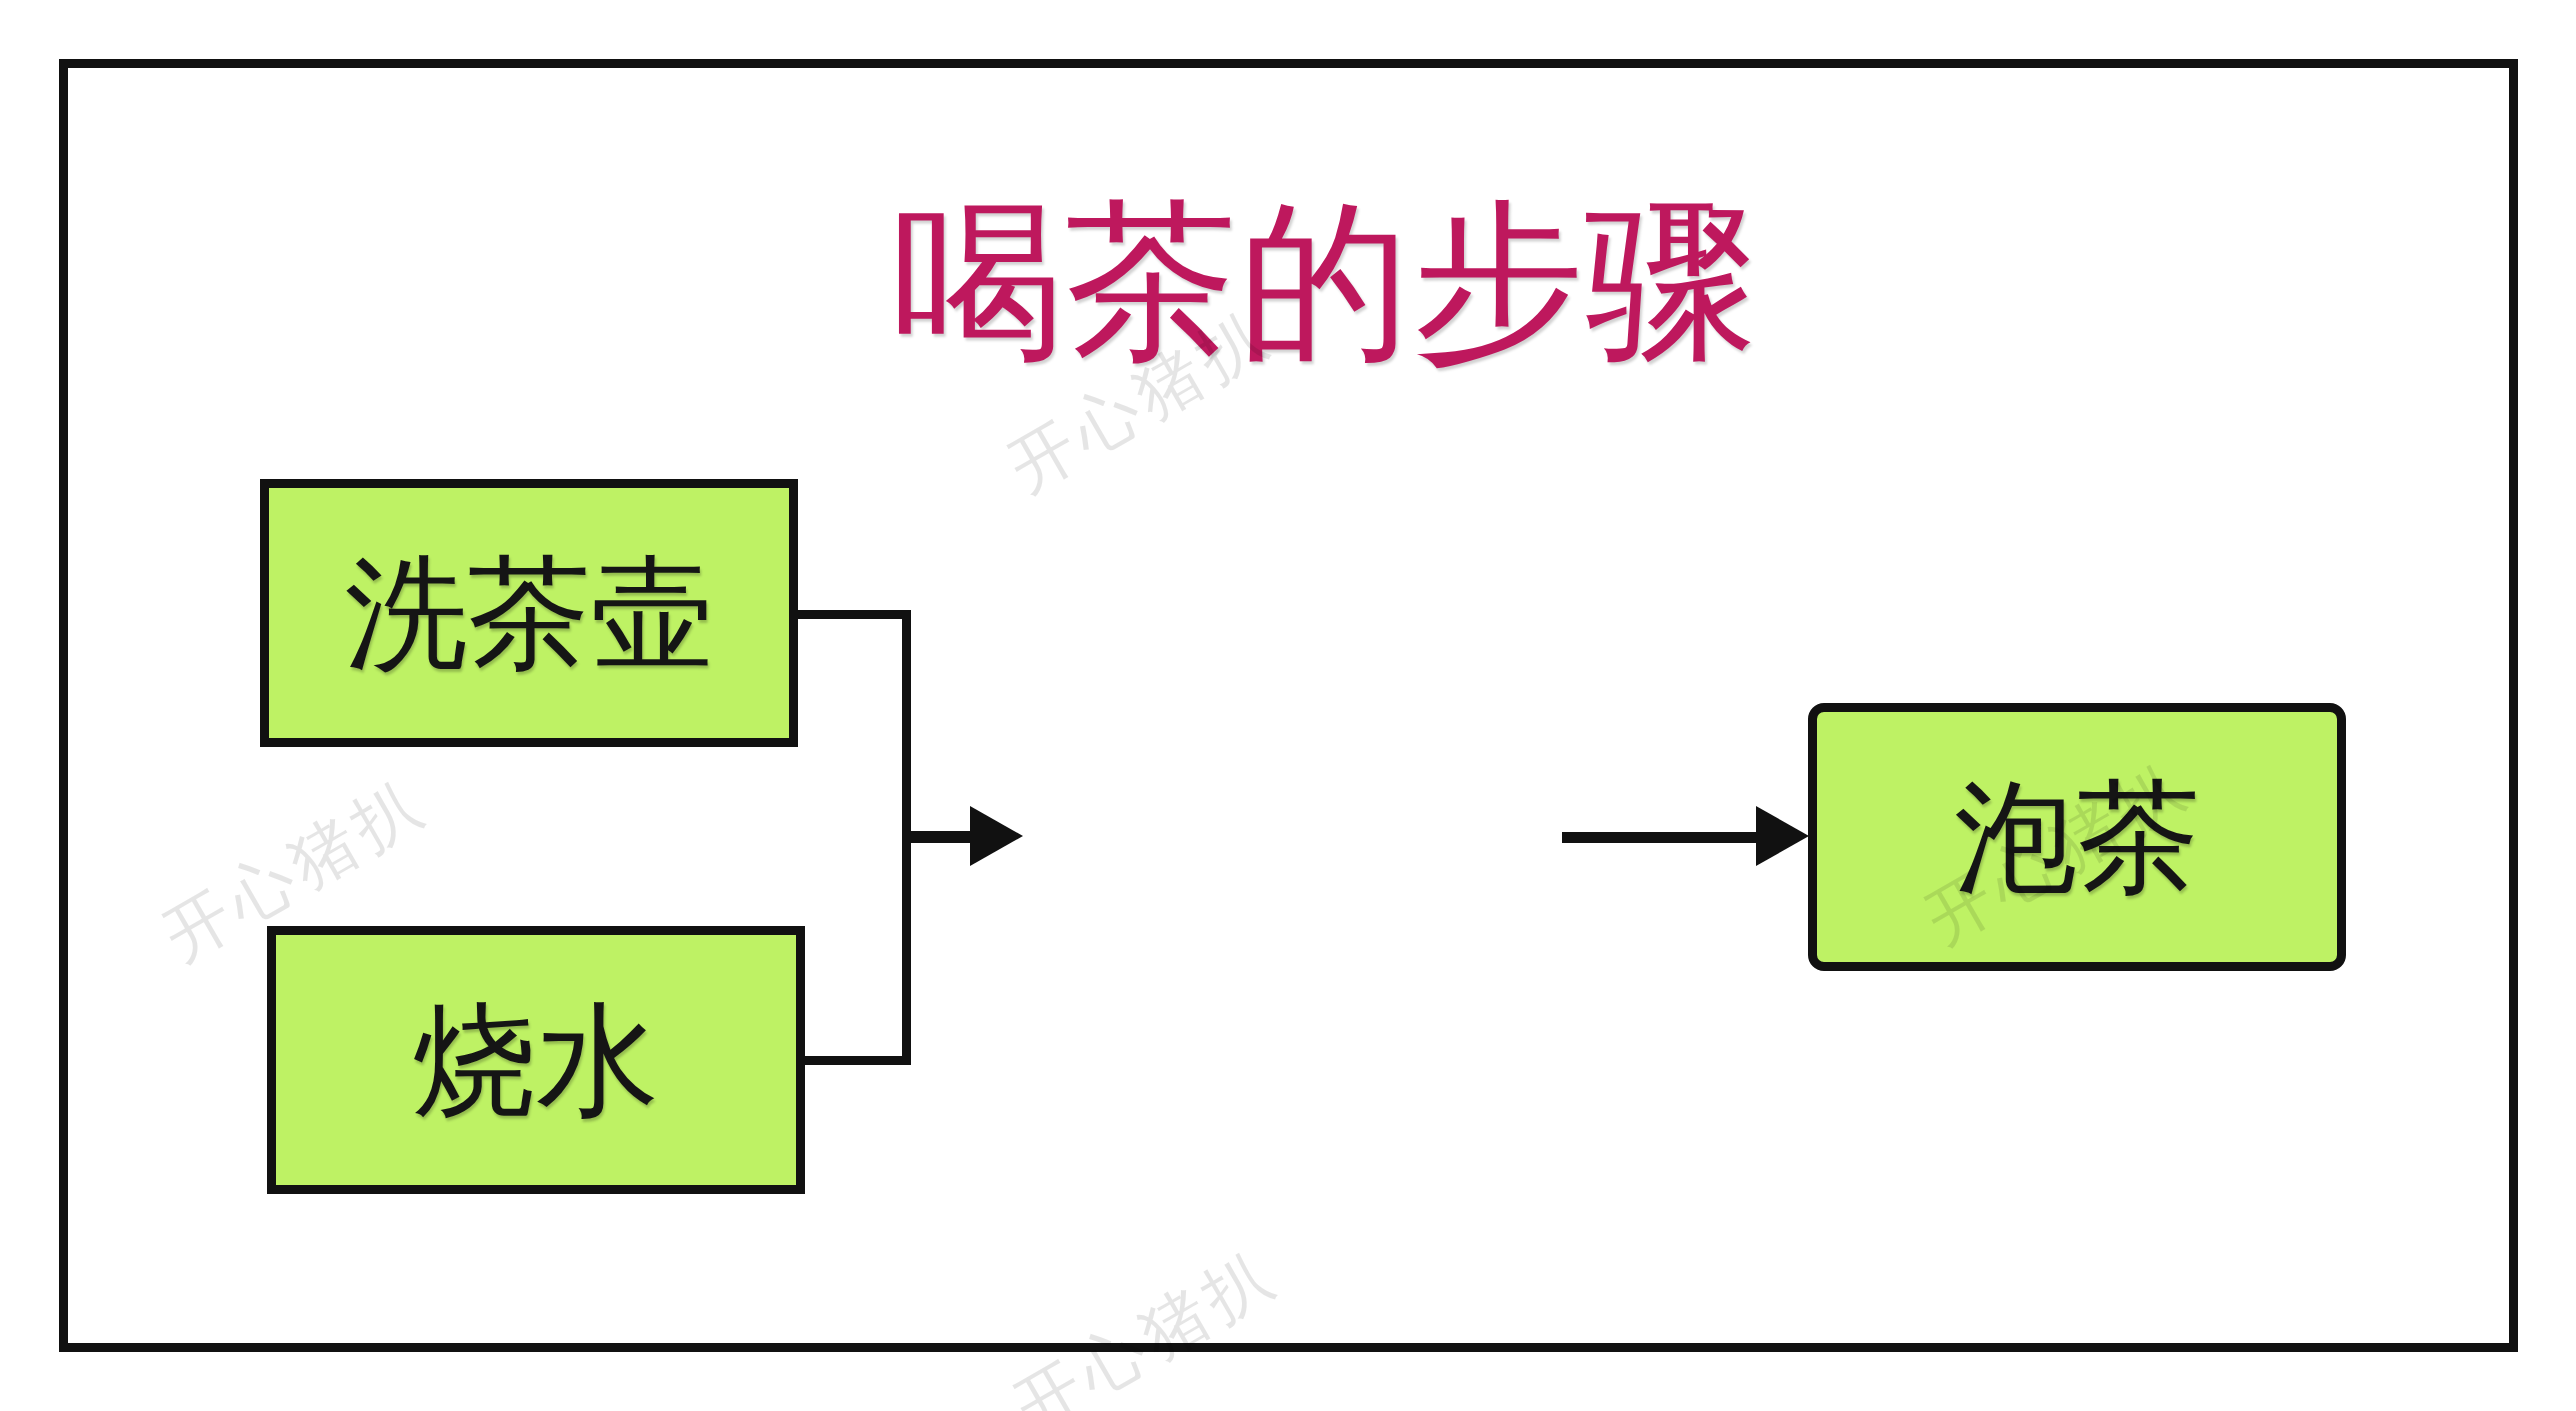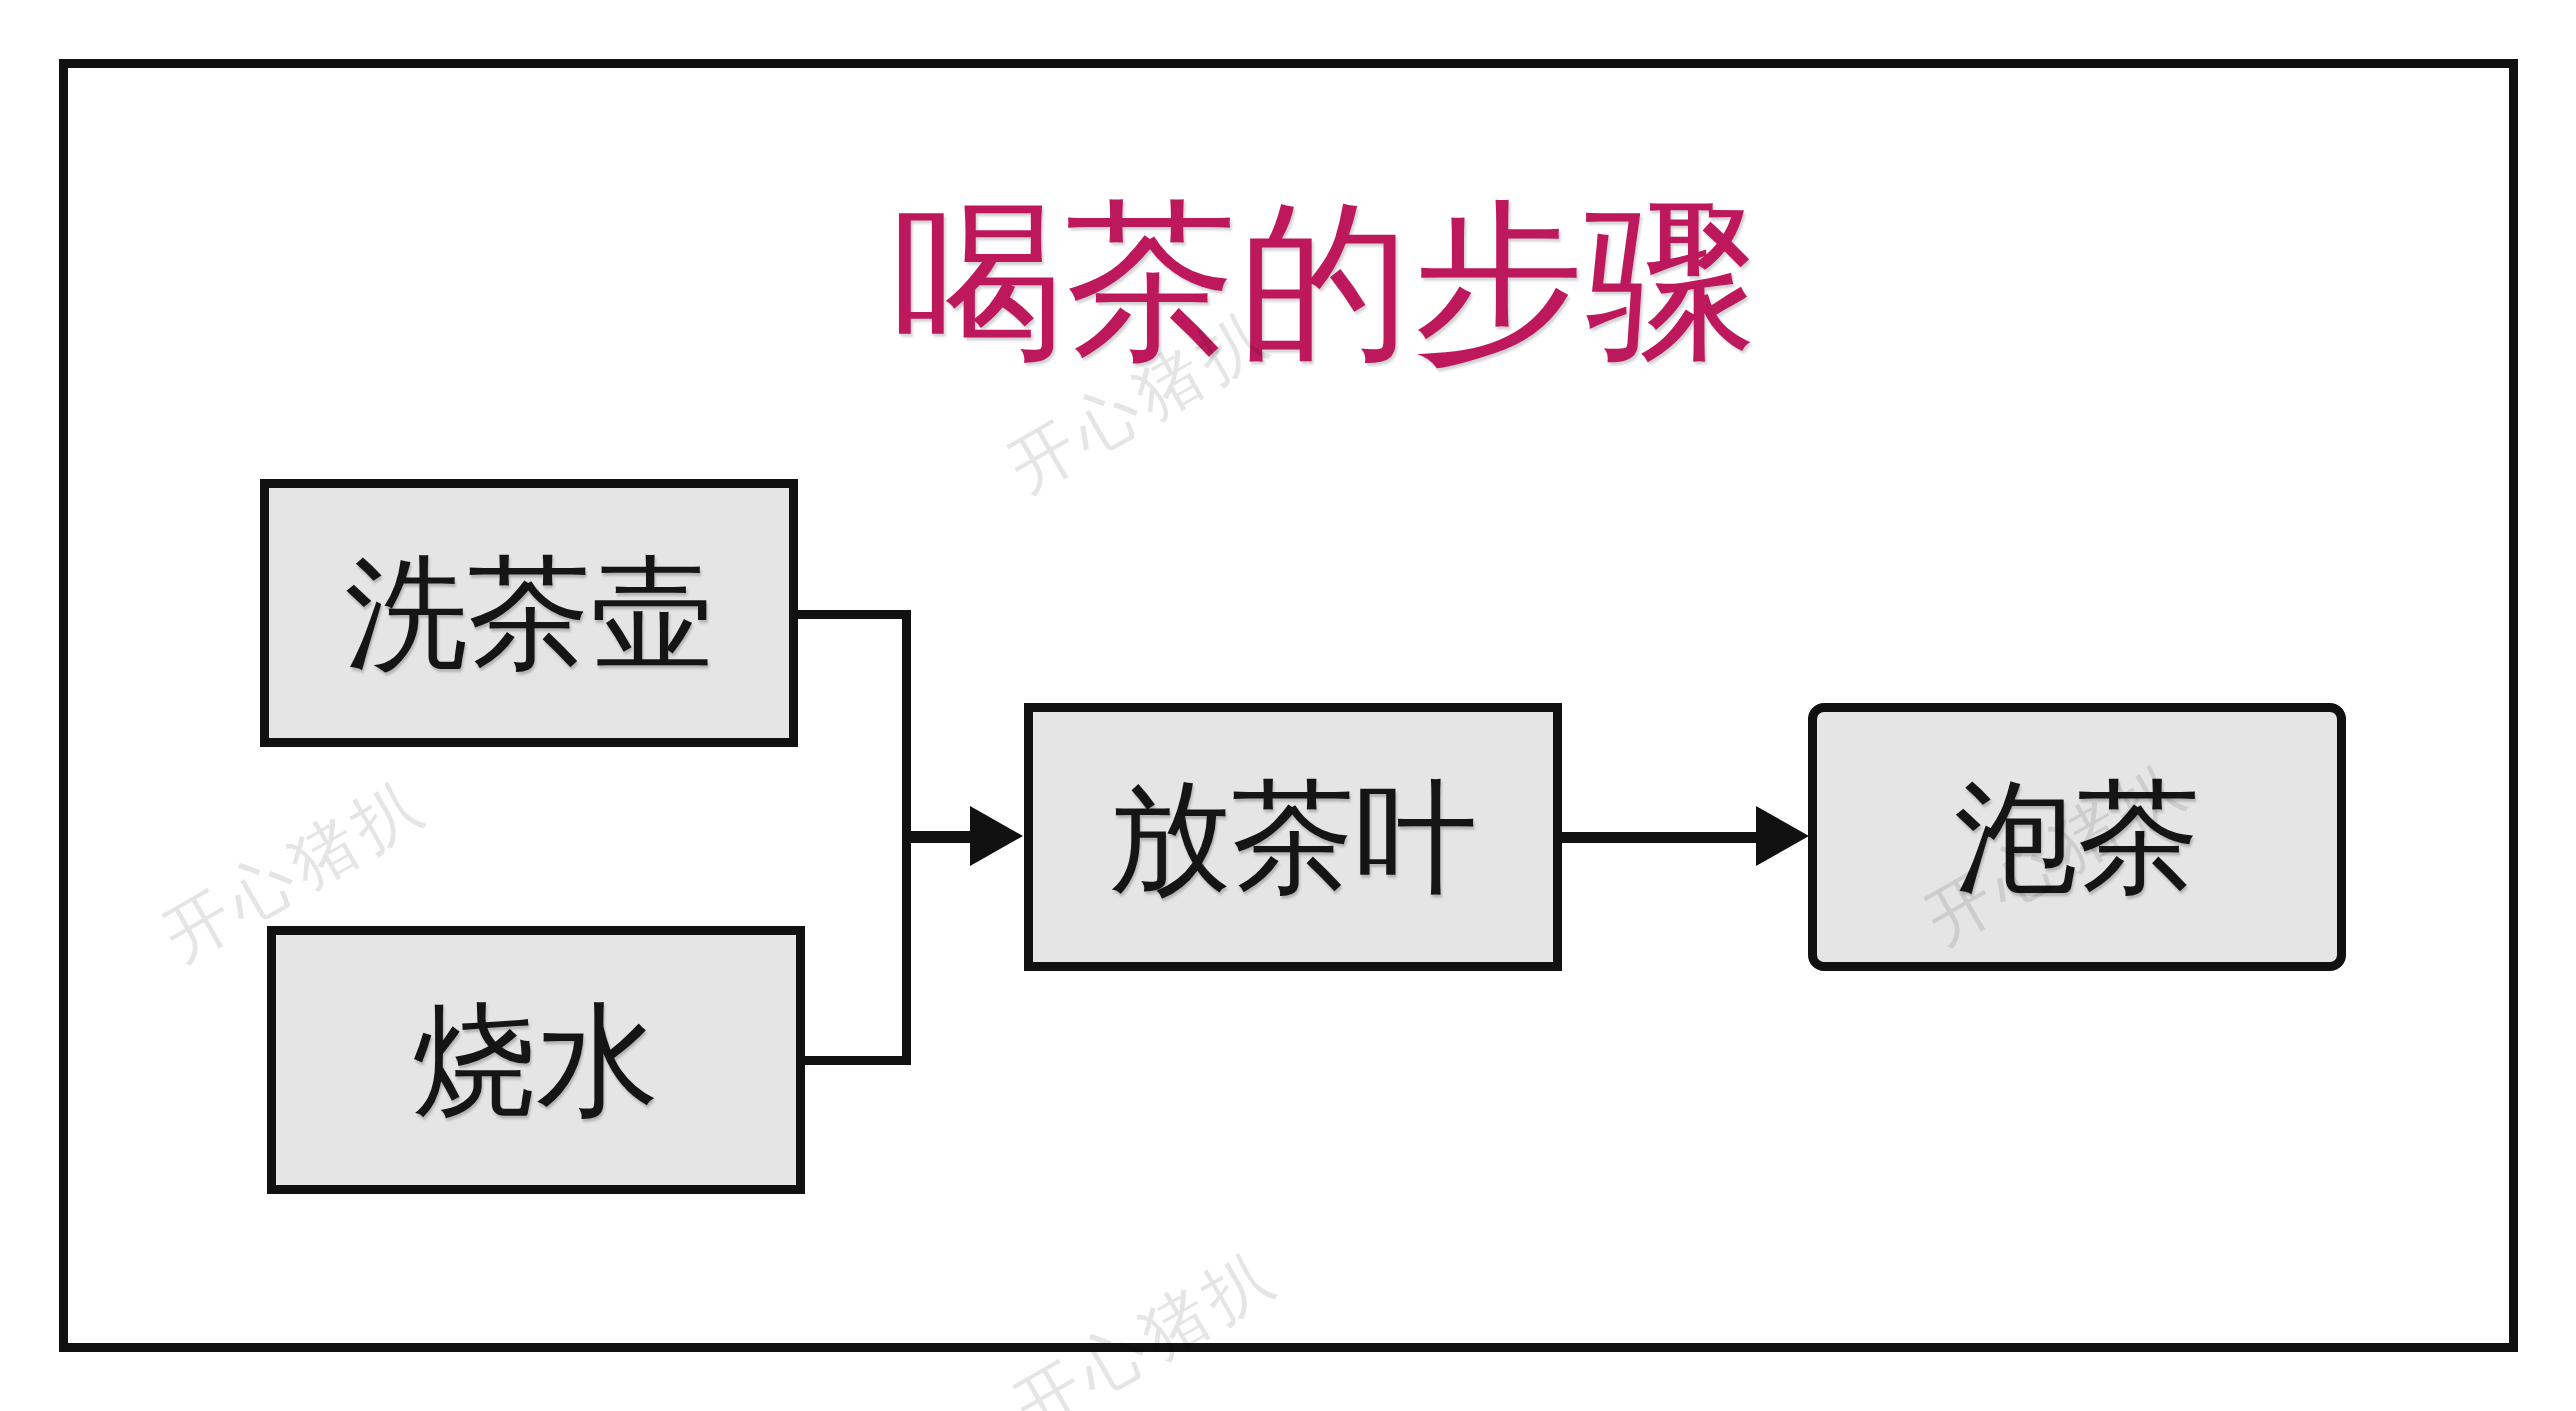--- a/index.html
+++ b/index.html
@@ -39,21 +39,21 @@
     white-space: nowrap;
     letter-spacing: 1.3px;
     text-shadow: 2px 3.3px 2.7px rgba(0,0,0,0.18);
     z-index: 3;
   }
   .node {
     position: absolute;
     width: 538px;
     height: 268px;
     box-sizing: border-box;
-    background: #e5e5e5;
+    background: #bef264;
     border: 9.3px solid #111111;
     display: flex;
     align-items: center;
     justify-content: center;
     z-index: 2;
   }
   .node .label {
     font-size: 123px;
     line-height: 1.0;
     font-weight: 500;
@@ -121,23 +121,20 @@
   <div class="arrowhead head1"></div>
   <div class="edge edge-a2"></div>
   <div class="arrowhead head2"></div>
 
   <div class="node node1">
     <span class="label">洗茶壶</span>
   </div>
   <div class="node node2">
     <span class="label">烧水</span>
   </div>
-  <div class="node node3">
-    <span class="label">放茶叶</span>
-  </div>
   <div class="node node4">
     <span class="label">泡茶</span>
   </div>
 
   <div class="wm wm1">开心猪扒</div>
   <div class="wm wm2">开心猪扒</div>
   <div class="wm wm3">开心猪扒</div>
   <div class="wm wm4">开心猪扒</div>
 
 </div>

